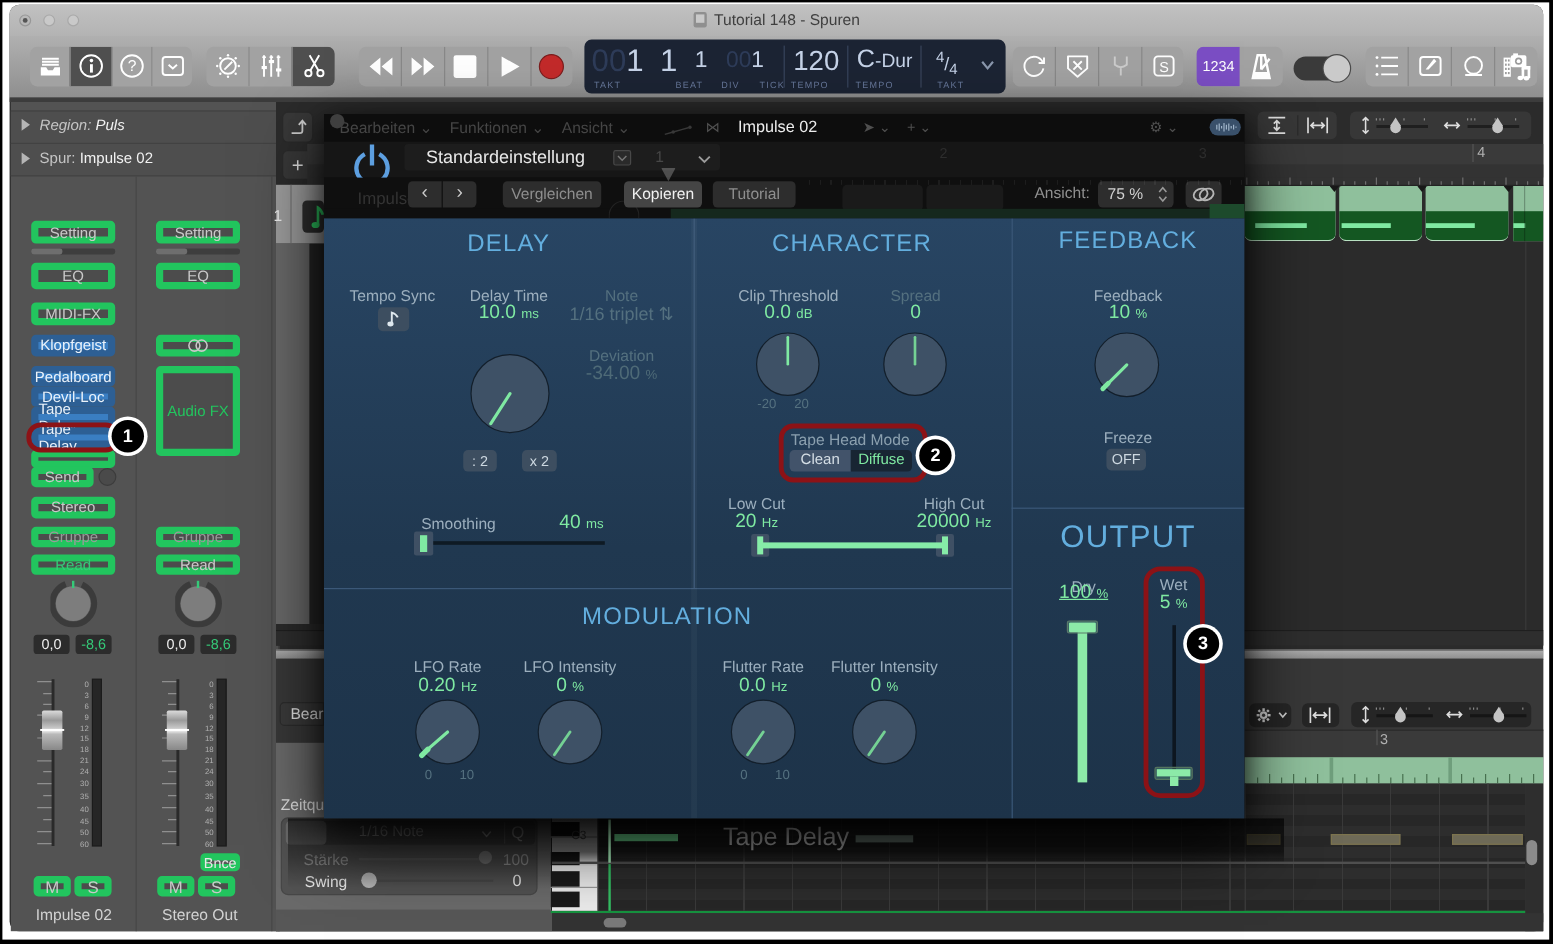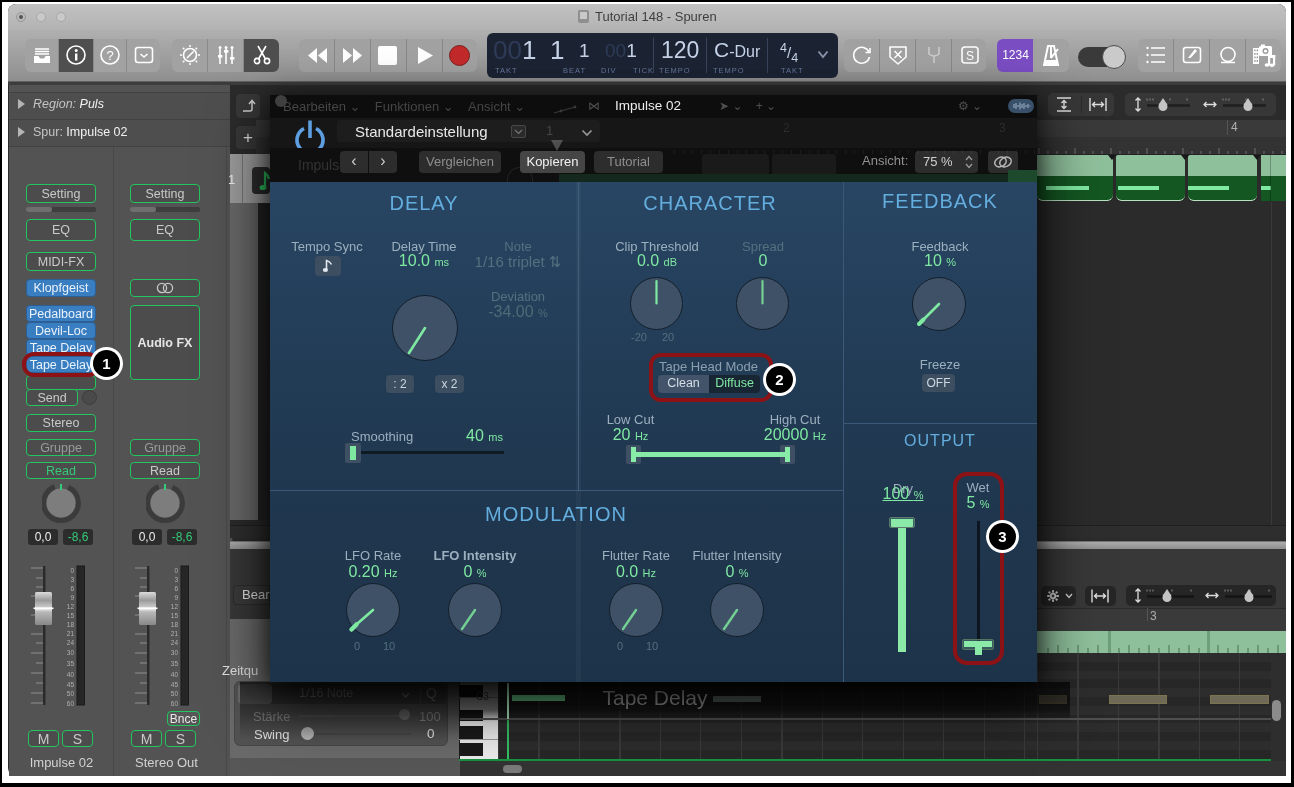--- a/index.html
+++ b/index.html
@@ -2,21 +2,21 @@
 <html><head>
 <meta charset="utf-8">
 <style>
   html,body{margin:0;padding:0;}
   body{width:1294px;height:787px;background:#000;font-family:"Liberation Sans",sans-serif;overflow:hidden;}
   .abs{position:absolute;}
   #stage{position:relative;width:1294px;height:787px;background:#000;}
   #paper{position:absolute;left:2px;top:2px;width:1289px;height:781px;background:#fff;}
   #win{position:absolute;left:8px;top:4px;width:1278px;height:772px;border-radius:8px;overflow:hidden;background:#2b2b2b;}
   .tl{position:absolute;border-radius:50%;width:10px;height:10px;}
-  .ch-btn{position:absolute;background:#4c4c4c;border:1px solid #22c55e;border-radius:4px;color:#c9c9c9;font-size:12.5px;display:flex;align-items:center;justify-content:center;box-sizing:border-box;}
+  .ch-btn{position:absolute;background:#4c4c4c;border:6px solid #22c55e;border-radius:4px;color:#c9c9c9;font-size:12.5px;display:flex;align-items:center;justify-content:center;box-sizing:border-box;}
   .ch-blue{background:#3a7ec2;border-color:#2d5f94;color:#eaf2fa;}
   .lbl{position:absolute;color:#9cafbe;font-size:13px;text-align:center;white-space:nowrap;}
   .val{position:absolute;color:#7fe9a2;font-size:16px;text-align:center;white-space:nowrap;}
   .val small{font-size:11px;}
   .dim{color:#54707f;}
   .dimv{color:#4e6a77;}
   .sect{position:absolute;color:#63aede;font-size:20px;letter-spacing:1px;text-align:center;white-space:nowrap;}
   .knob{position:absolute;border-radius:50%;background:#3e5166;border:1px solid #131f2b;box-sizing:border-box;}
   .pbtn{position:absolute;background:#3d4e60;border-radius:4px;color:#cdd8e0;font-size:12px;display:flex;align-items:center;justify-content:center;}
   .badge{position:absolute;width:33px;height:33px;border-radius:50%;background:#fff;display:flex;align-items:center;justify-content:center;z-index:60;}
@@ -248,21 +248,21 @@
   <div class="ch-btn" style="left:130px;top:184px;width:70px;height:19px;">Setting</div>
   <div class="abs" style="left:130px;top:207px;width:70px;height:5px;background:#3e3e3e;border-radius:2px;"></div>
   <div class="abs" style="left:130px;top:207px;width:26px;height:5px;background:#6e6e6e;border-radius:2px;"></div>
   <div class="ch-btn" style="left:130px;top:219px;width:70px;height:22px;">EQ</div>
   <div class="ch-btn" style="left:130px;top:279px;width:70px;height:18px;">
         <svg width="20" height="12" viewBox="0 0 20 12">
           <circle cx="7" cy="6" r="4.6" stroke="#c9c9c9" stroke-width="1.3" fill="none"></circle>
           <circle cx="13" cy="6" r="4.6" stroke="#c9c9c9" stroke-width="1.3" fill="none"></circle>
         </svg>
       </div>
-  <div class="ch-btn" style="left:130px;top:305px;width:70px;height:75px;color:#e5e5e5;font-weight:bold;">Audio FX</div>
+  <div class="ch-btn" style="left:130px;top:305px;width:70px;height:75px;color:#22c55e;">Audio FX</div>
   <div class="ch-btn" style="left:130px;top:439px;width:70px;height:17px;color:#9a9a9a;">Gruppe</div>
   <div class="ch-btn" style="left:130px;top:462px;width:70px;height:17px;">Read</div>
 
   <svg class="abs" style="left:42px;top:483px;" width="40" height="40" viewBox="0 0 40 40">
     <circle cx="19" cy="20" r="17.5" fill="none" stroke="#3b3b3b" stroke-width="5" stroke-dasharray="96 14" stroke-dashoffset="-89.5"></circle>
     <circle cx="19" cy="20" r="14.5" fill="#7d7d7d"></circle>
     <rect x="18" y="1" width="2" height="6" fill="#35c978"></rect>
   </svg>
   <svg class="abs" style="left:146px;top:483px;" width="40" height="40" viewBox="0 0 40 40">
     <circle cx="19" cy="20" r="17.5" fill="none" stroke="#3b3b3b" stroke-width="5" stroke-dasharray="96 14" stroke-dashoffset="-89.5"></circle>
@@ -415,21 +415,21 @@
   <div class="abs" style="left:230px;top:541px;width:1056px;height:9px;background:linear-gradient(#acacac,#8f8f8f);border-top:1px solid #757575;border-bottom:1px solid #5f5f5f;box-sizing:border-box;"></div>
 </div>
 <div id="pianoroll">
   <div class="abs" style="left:230px;top:549px;width:1056px;height:227px;background:#383838;"></div>
 
   <div class="abs" style="left:230px;top:619px;width:230px;height:157px;background:#6a6a6a;"></div>
   <div class="abs" style="left:230px;top:758px;width:230px;height:18px;background:#575757;"></div>
 
   <div class="abs" style="left:233px;top:585px;width:37px;height:20px;background:#3a3a3a;border:1px solid #2c2c2c;border-radius:4px 0 0 4px;box-sizing:border-box;color:#e3e3e3;font-size:13px;line-height:18px;padding-left:8px;">Bear</div>
 
-  <div class="abs" style="left:222px;top:663px;color:#e0e0e0;font-size:13px;">Zeitqu</div>
+  <div class="abs" style="left:234px;top:663px;color:#e0e0e0;font-size:13px;">Zeitqu</div>
 
   <div class="abs" style="left:234px;top:681px;width:214px;height:65px;background:#525252;border:1px solid #474747;border-radius:6px;box-sizing:border-box;">
     <div class="abs" style="left:3px;top:2px;width:208px;height:20px;background:#424242;border-radius:4px;"></div>
     <div class="abs" style="left:3px;top:2px;width:34px;height:20px;background:#6b6b6b;border-radius:4px;"></div>
     <div class="abs" style="left:64px;top:4px;color:#9b9b9b;font-size:12.5px;">1/16 Note</div>
     <svg class="abs" style="left:166px;top:10px;" width="9" height="6" viewBox="0 0 9 6">
           <path d="M1 1 L4.5 5 L8 1" stroke="#999" stroke-width="1.3" fill="none"></path>
         </svg>
     <div class="abs" style="left:185px;top:3px;width:1px;height:18px;background:#5c5c5c;"></div>
     <div class="abs" style="left:191px;top:3px;color:#9b9b9b;font-size:14px;">Q</div>
@@ -676,21 +676,21 @@
     <div class="lbl" style="left:620px;top:57px;width:100px;">Feedback</div>
     <div class="val" style="left:620px;top:70px;width:100px;">10 <small>%</small></div>
     <div class="knob" style="left:642px;top:95px;width:54px;height:54px;"></div>
     <svg class="abs" style="left:642px;top:95px;" width="54" height="54" viewBox="0 0 54 54">
           <path d="M27 27 L9 45" stroke="#7fe9a2" stroke-width="2.6" stroke-linecap="round" fill="none"></path>
           <path d="M11.5 42.5 L7 47" stroke="#7fe9a2" stroke-width="4" stroke-linecap="round"></path>
         </svg>
     <div class="lbl" style="left:620px;top:175px;width:100px;">Freeze</div>
     <div class="pbtn" style="left:652px;top:192px;width:33px;height:18px;">OFF</div>
 
-    <div class="sect" style="left:590px;top:250px;width:160px;font-size:16px;text-align:center;">OUTPUT</div>
+    <div class="sect" style="left:590px;top:250px;width:160px;font-size:26px;text-align:center;">OUTPUT</div>
     <div class="lbl" style="left:583px;top:299px;width:100px;">Dry</div>
     <div class="val" style="left:583px;top:303px;width:100px;text-decoration:underline;">100 <small>%</small></div>
     <div class="abs" style="left:621px;top:337px;width:22px;height:8px;background:#8ceaa8;border-radius:1px;"></div>
     <div class="abs" style="left:627.5px;top:344px;width:8px;height:126px;background:#8ceaa8;"></div>
     <div class="abs" style="left:619px;top:335px;width:26px;height:11px;border:1px solid #5b7a6b;box-sizing:border-box;border-radius:2px;background:rgba(140,234,168,0.25);"></div>
         <div class="abs" style="left:621px;top:337px;width:22px;height:7px;background:#8ceaa8;"></div>
     <div class="lbl" style="left:658px;top:298px;width:100px;">Wet</div>
     <div class="val" style="left:658px;top:312px;width:100px;">5 <small>%</small></div>
     <div class="abs" style="left:707px;top:339px;width:2.5px;height:127px;background:#0d1620;"></div>
     <div class="abs" style="left:692px;top:457px;width:32px;height:11px;background:rgba(140,234,168,0.22);border:1px solid #55735f;box-sizing:border-box;border-radius:2px;"></div>
@@ -700,21 +700,21 @@
     <div class="sect" style="left:206px;top:321px;width:160px;">MODULATION</div>
     <div class="lbl" style="left:53px;top:366px;width:100px;">LFO Rate</div>
     <div class="val" style="left:53px;top:381px;width:100px;">0.20 <small>Hz</small></div>
     <div class="knob" style="left:76px;top:401px;width:54px;height:54px;"></div>
     <svg class="abs" style="left:76px;top:401px;" width="54" height="54" viewBox="0 0 54 54">
           <path d="M27 27 L7.5 44" stroke="#7fe9a2" stroke-width="2.6" stroke-linecap="round" fill="none"></path>
           <path d="M10.5 41.5 L5.5 46.5" stroke="#7fe9a2" stroke-width="4.5" stroke-linecap="round"></path>
         </svg>
     <div class="abs dim" style="left:80px;top:458px;width:14px;font-size:11px;text-align:center;">0</div>
     <div class="abs dim" style="left:110px;top:458px;width:18px;font-size:11px;text-align:center;">10</div>
-    <div class="lbl" style="left:155px;top:366px;width:100px;font-weight:bold;">LFO Intensity</div>
+    <div class="lbl" style="left:155px;top:366px;width:100px;">LFO Intensity</div>
     <div class="val" style="left:155px;top:381px;width:100px;">0 <small>%</small></div>
     <div class="knob" style="left:178px;top:401px;width:54px;height:54px;"></div>
     <svg class="abs" style="left:178px;top:401px;" width="54" height="54" viewBox="0 0 54 54">
           <path d="M27 27 L14 46" stroke="#74d194" stroke-width="2.4" stroke-linecap="round" fill="none"></path>
         </svg>
     <div class="lbl" style="left:316px;top:366px;width:100px;">Flutter Rate</div>
     <div class="val" style="left:316px;top:381px;width:100px;">0.0 <small>Hz</small></div>
     <div class="knob" style="left:339px;top:401px;width:54px;height:54px;"></div>
     <svg class="abs" style="left:339px;top:401px;" width="54" height="54" viewBox="0 0 54 54">
           <path d="M27 27 L14 46" stroke="#74d194" stroke-width="2.4" stroke-linecap="round" fill="none"></path>

